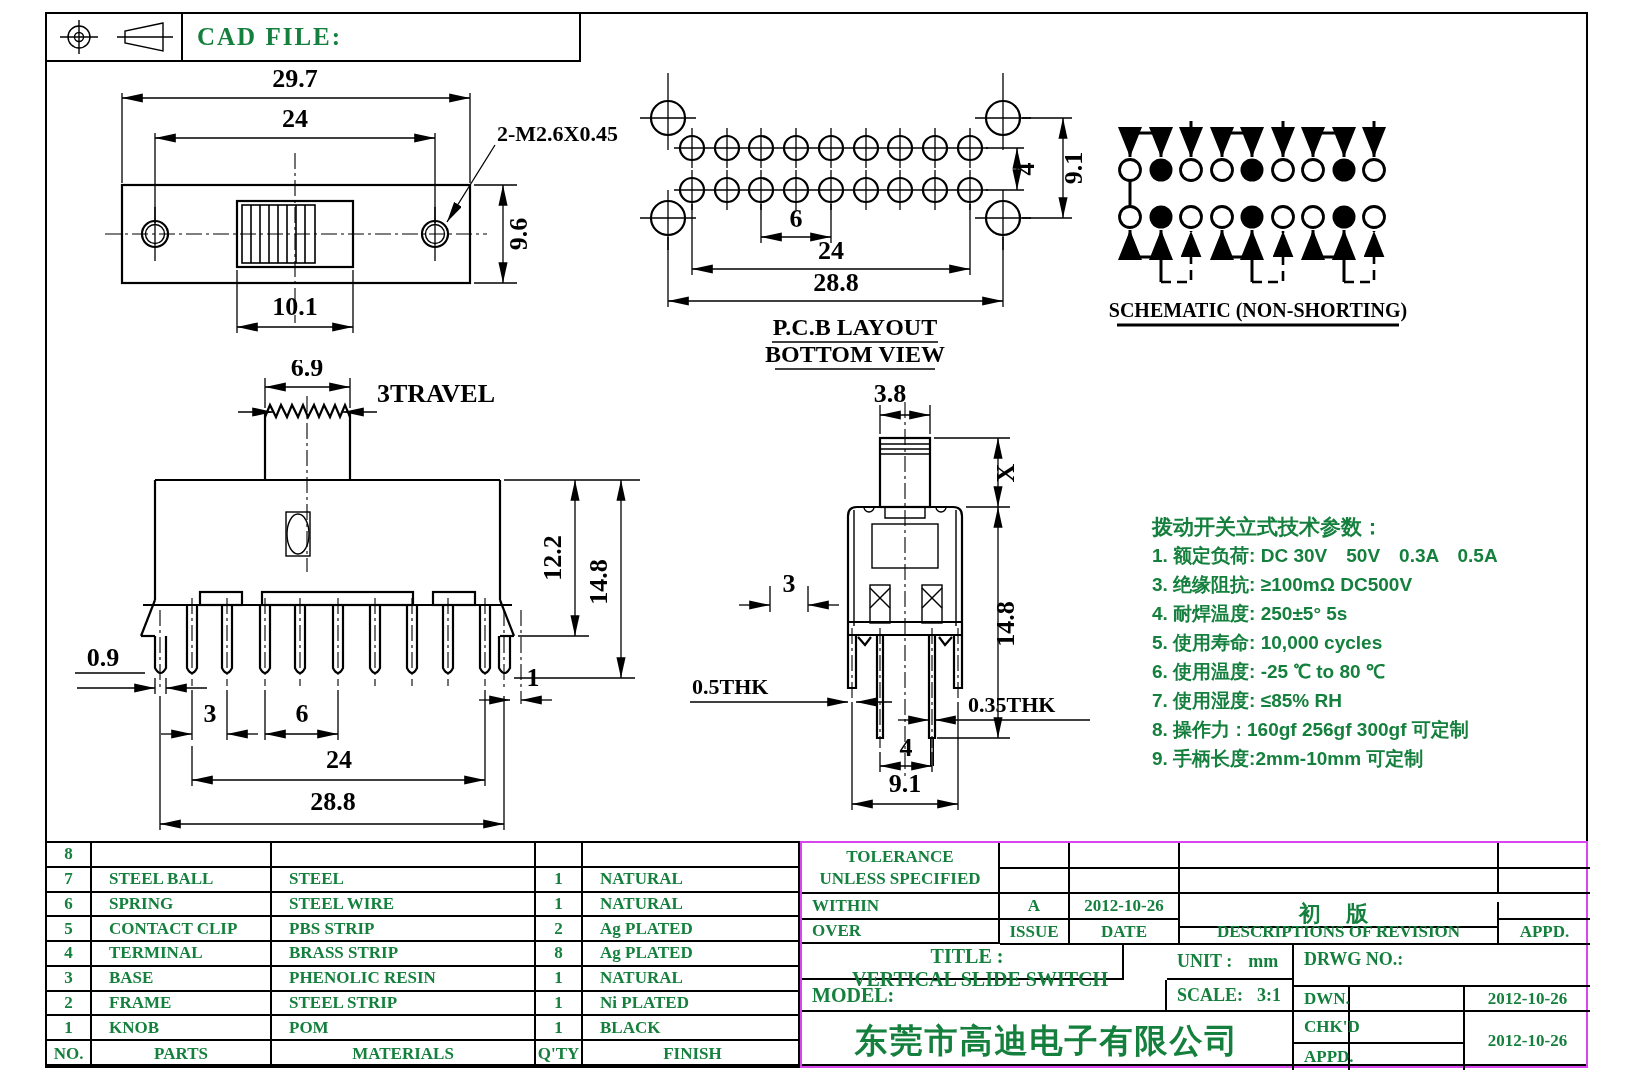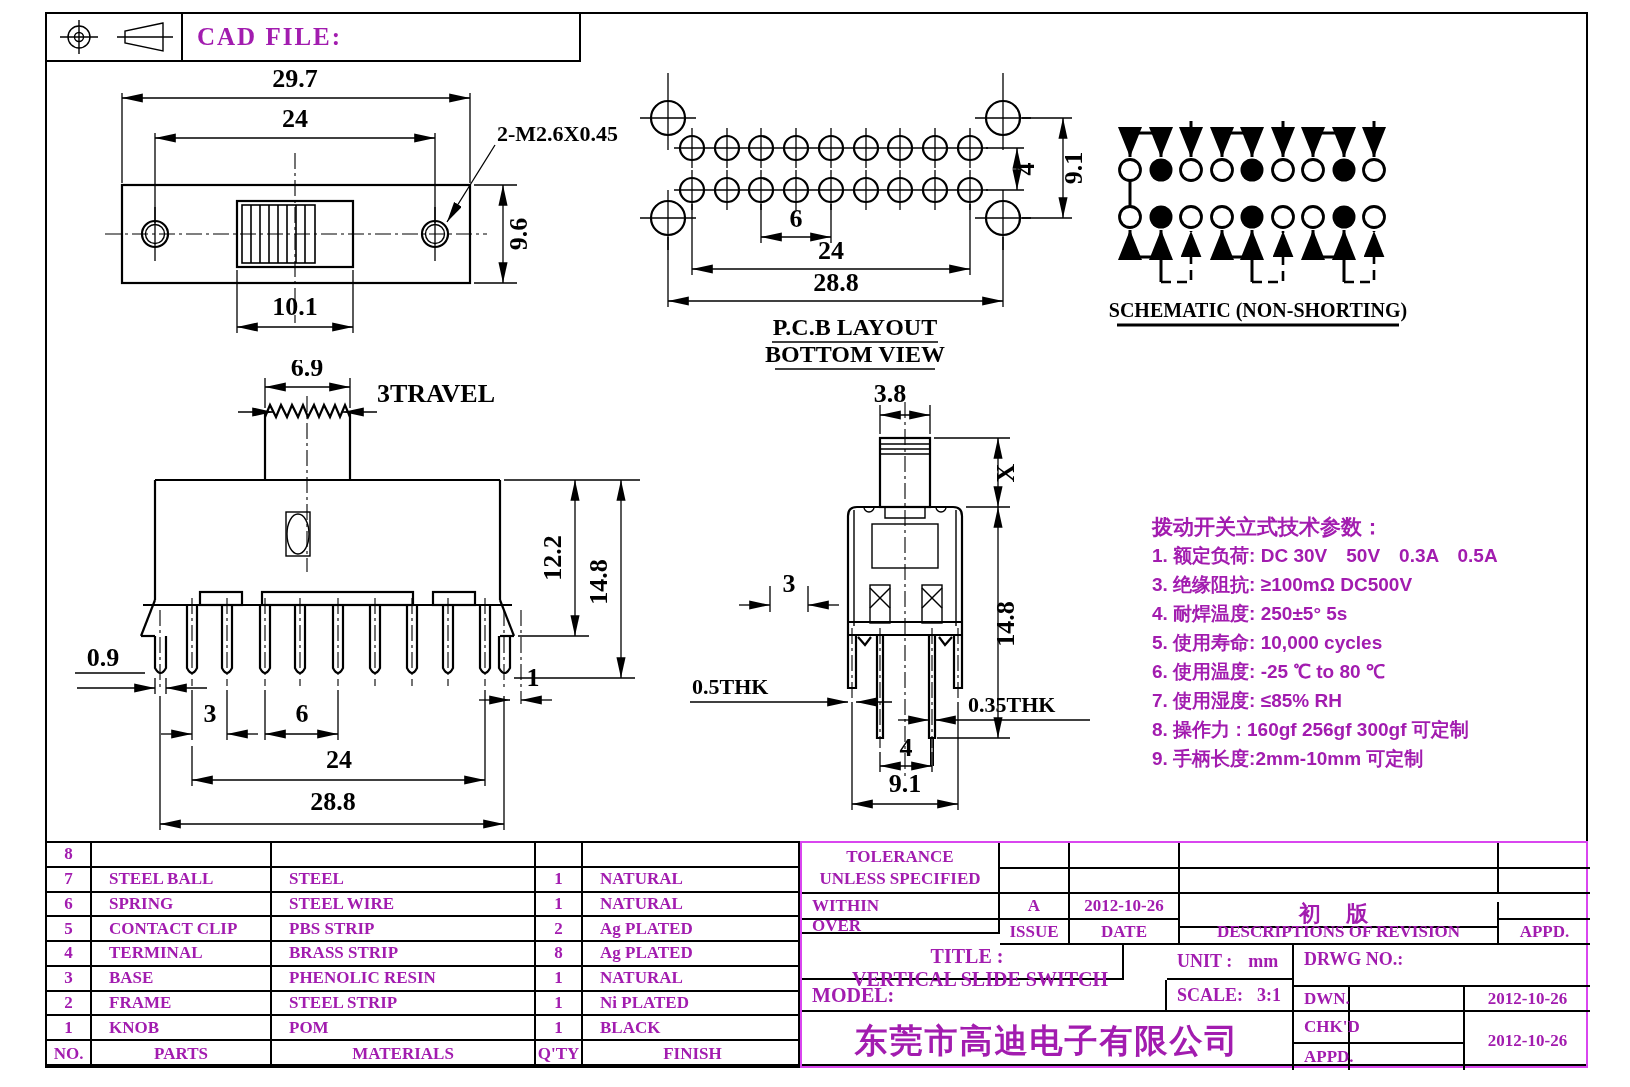--- a/index.html
+++ b/index.html
@@ -1,17 +1,17 @@
 <!DOCTYPE html>
 <html><head>
 <meta charset="utf-8">
 <style>
   html,body{margin:0;padding:0;background:#fff;}
   #sheet{position:relative;width:1630px;height:1087px;background:#fff;overflow:hidden;
-         font-family:"Liberation Serif",serif;color:#a21caf;}
+         font-family:"Liberation Serif",serif;color:#15803d;}
   .abs{position:absolute;}
   
   #frame{left:45px;top:12px;width:1543px;height:1054px;border:2px solid #000;box-sizing:border-box;}
   
   #cadbox{left:45px;top:12px;width:536px;height:50px;border:2px solid #000;box-sizing:border-box;display:flex;}
   #cadsym{width:136px;border-right:2px solid #000;box-sizing:border-box;}
   #cadlabel{flex:1;display:flex;align-items:center;padding-left:14px;
             font-weight:bold;font-size:25px;letter-spacing:2px;}
   
   .ol{stroke:#000;stroke-width:2.2;fill:none;stroke-linejoin:miter;}
@@ -533,21 +533,21 @@
     <div class="tc" style="left:697px;top:0;width:91px;height:26px;border-right:none;"></div>
     <div class="tc" style="left:198px;top:26px;width:70px;height:25px;"></div>
     <div class="tc" style="left:268px;top:26px;width:110px;height:25px;"></div>
     <div class="tc" style="left:378px;top:26px;width:319px;height:25px;"></div>
     <div class="tc" style="left:697px;top:26px;width:91px;height:25px;border-right:none;"></div>
     <div class="tc lft" style="left:0;top:51px;width:198px;height:26px;">WITHIN</div>
     <div class="tc ctr" style="left:198px;top:51px;width:70px;height:26px;">A</div>
     <div class="tc ctr" style="left:268px;top:51px;width:110px;height:26px;">2012-10-26</div>
     <div class="tc ctr" style="left:378px;top:51px;width:319px;height:26px;letter-spacing:10px;font-size:22px;margin-top:8px;">初  版</div>
     <div class="tc" style="left:697px;top:51px;width:91px;height:26px;border-right:none;"></div>
-    <div class="tc lft" style="left:0;top:77px;width:198px;height:14px;">OVER</div>
+    <div class="tc lft" style="left:0;top:77px;width:198px;height:24px;">OVER</div>
     <div class="tc ctr" style="left:198px;top:77px;width:70px;height:25px;">ISSUE</div>
     <div class="tc ctr" style="left:268px;top:77px;width:110px;height:25px;">DATE</div>
     <div class="tc ctr" style="left:378px;top:77px;width:319px;height:25px;">DESCRIPTIONS OF REVISION</div>
     <div class="tc ctr" style="left:697px;top:77px;width:91px;height:25px;border-right:none;">APPD.</div>
     <div class="tc lft" style="left:0;top:102px;width:322px;height:35px;font-size:20px;flex-direction:column;">
       <span>TITLE :</span>
       <span style="margin-left:26px;">VERTICAL SLIDE SWITCH</span>
     </div>
     <div class="tc lft" style="left:365px;top:102px;width:127px;height:35px;font-size:18px;">
       <span>UNIT :</span>

